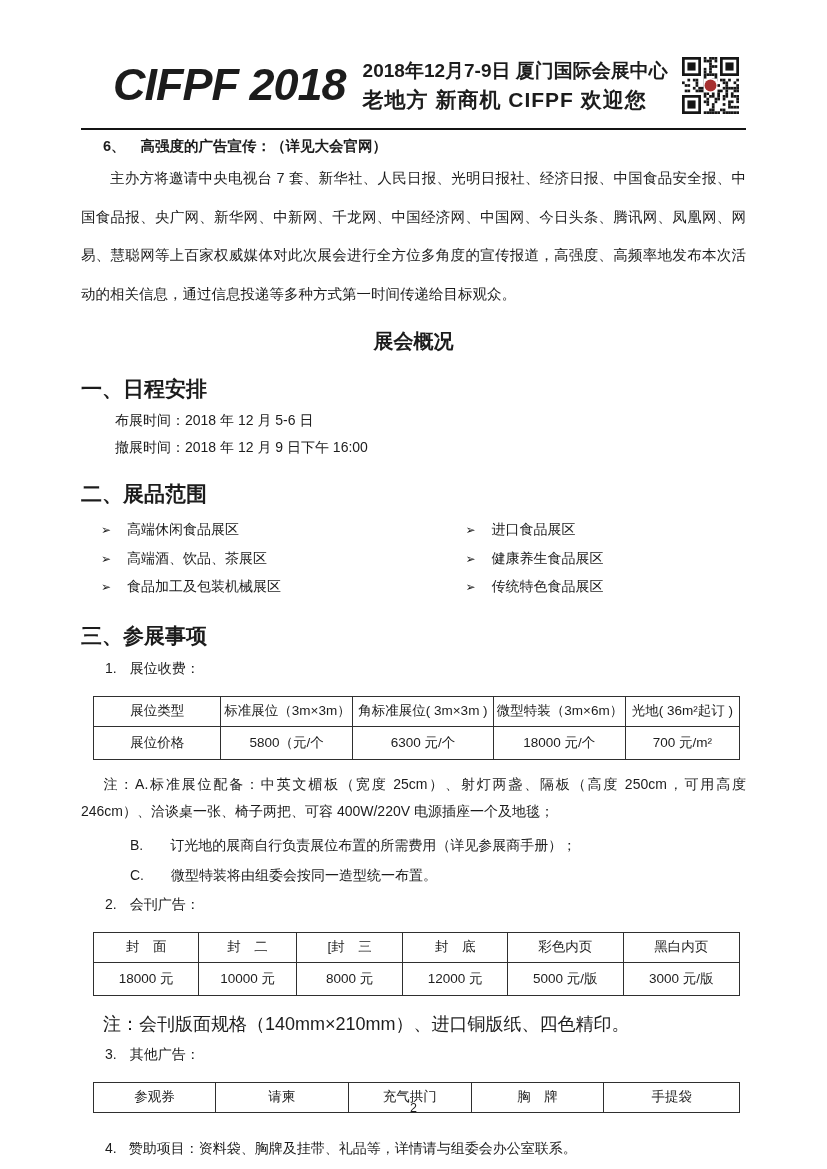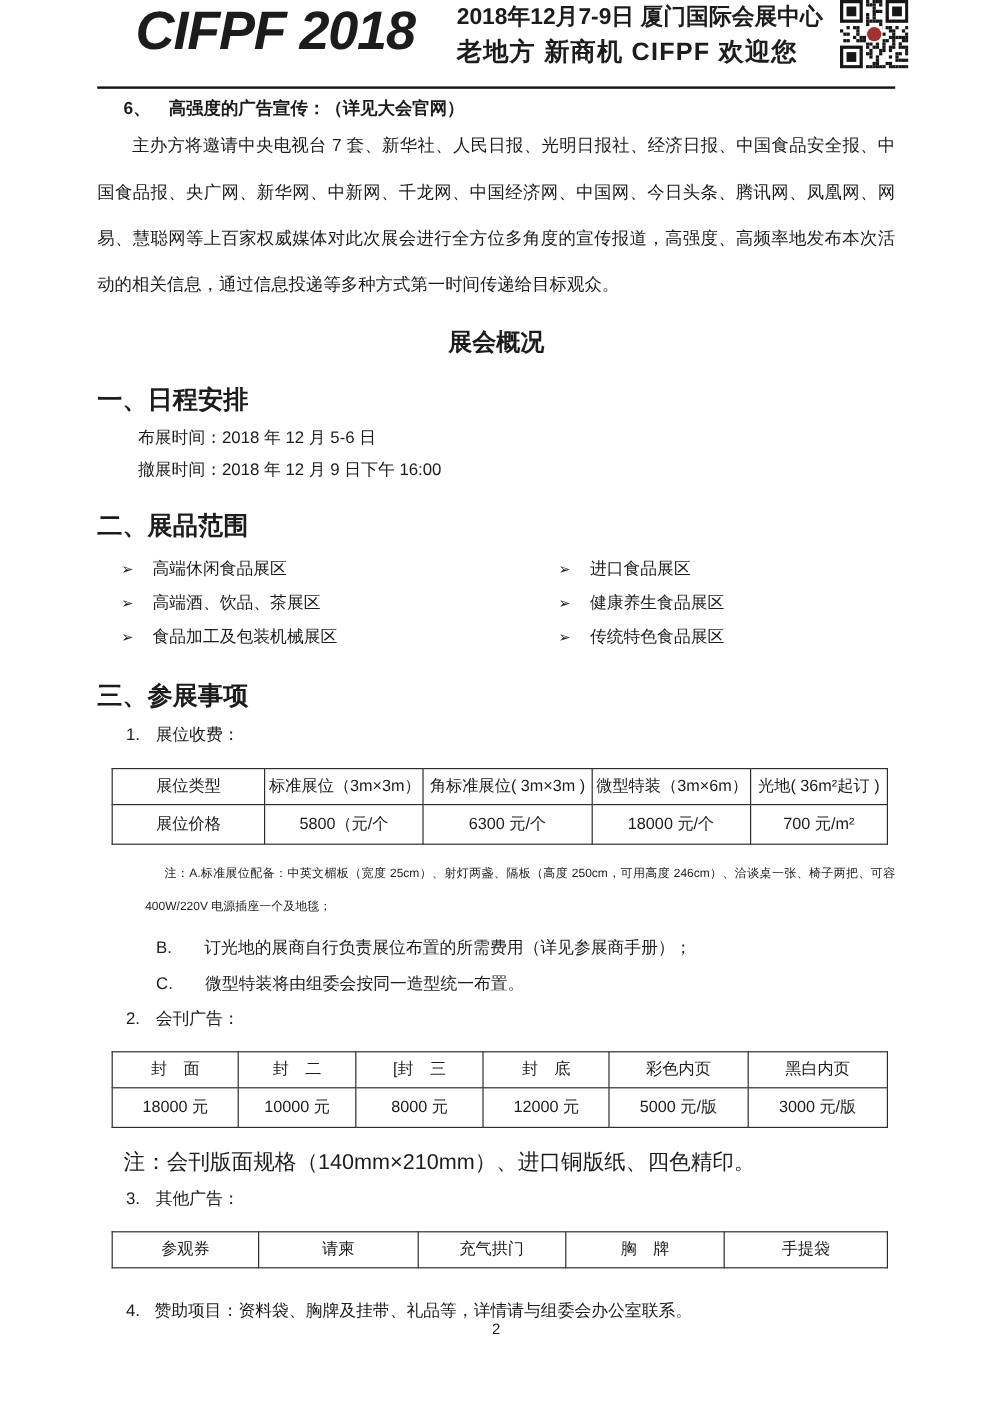--- a/index.html
+++ b/index.html
@@ -3,26 +3,26 @@
 <meta charset="utf-8">
 <style>
   * { margin:0; padding:0; box-sizing:border-box; }
   html,body { background:#ffffff; }
   .page {
     width:827px; height:1169px; margin:0 auto; background:#fff;
     font-family:"Liberation Sans","DejaVu Sans",sans-serif;
     color:#1c1c1c; position:relative; padding:0 81px; overflow:hidden;
   }
   
-  .hdr { display:flex; align-items:flex-start; }
+  .hdr { display:flex; align-items:center; padding-top:56px; }
   .logo {
     font-size:45px; font-weight:900; font-style:italic;
     letter-spacing:-1px; margin-left:32px; white-space:nowrap;
   }
-  .hdr-mid { margin-left:35px; line-height:29px; white-space:nowrap; }
+  .hdr-mid { margin-left:17px; line-height:29px; white-space:nowrap; }
   .hdr-line1 { font-size:19px; font-weight:600; }
   .hdr-line2 { font-size:21px; font-weight:700; letter-spacing:1px; }
   .qr { margin-left:14px; width:57px; height:57px; flex:0 0 auto; }
   .rule { border-top:2px solid #141414; margin-top:14px; }
   
   .promo-h { display:flex; gap:15px; font-size:14.5px; font-weight:700; padding-left:22px; margin-top:7px; }
   .intro {
     font-size:14.5px; line-height:38.5px; text-align:justify;
     text-indent:2em; margin-top:3px;
   }
@@ -36,21 +36,21 @@
   .scope-item .arrow { font-size:12px; }
   .scope-item.r { padding-left:42px; }
   
   .num-label { display:flex; gap:13px; font-size:14px; padding-left:24px; margin-top:10px; }
   table { border-collapse:collapse; width:647px; margin:18px 0 0 12px; table-layout:fixed; }
   td {
     border:1.5px solid #2f2f2f; text-align:center; vertical-align:middle;
     font-size:13.5px; height:30px; padding:2px 3px; overflow:hidden; white-space:nowrap;
   }
   tr.vals td { height:33px; }
-  .note-a { font-size:10px; line-height:27.5px; text-indent:1.6em; text-align:justify; margin-top:11px;margin-left:40px; }
+  .note-a { font-size:14px; line-height:27.5px; text-indent:1.6em; text-align:justify; margin-top:11px; }
   .note-bc { display:flex; gap:27px; font-size:14px; padding-left:49px; margin-top:9px; line-height:21px; }
   .note-one { font-size:18px; padding-left:22px; margin-top:16px; }
   .sponsor { display:flex; gap:12px; font-size:14px; padding-left:24px; margin-top:27px; }
   .pagenum { position:absolute; bottom:54px; left:0; right:0; text-align:center; font-size:12.5px; }
 </style>
 </head>
 <body>
 
 <div class="page">
 

